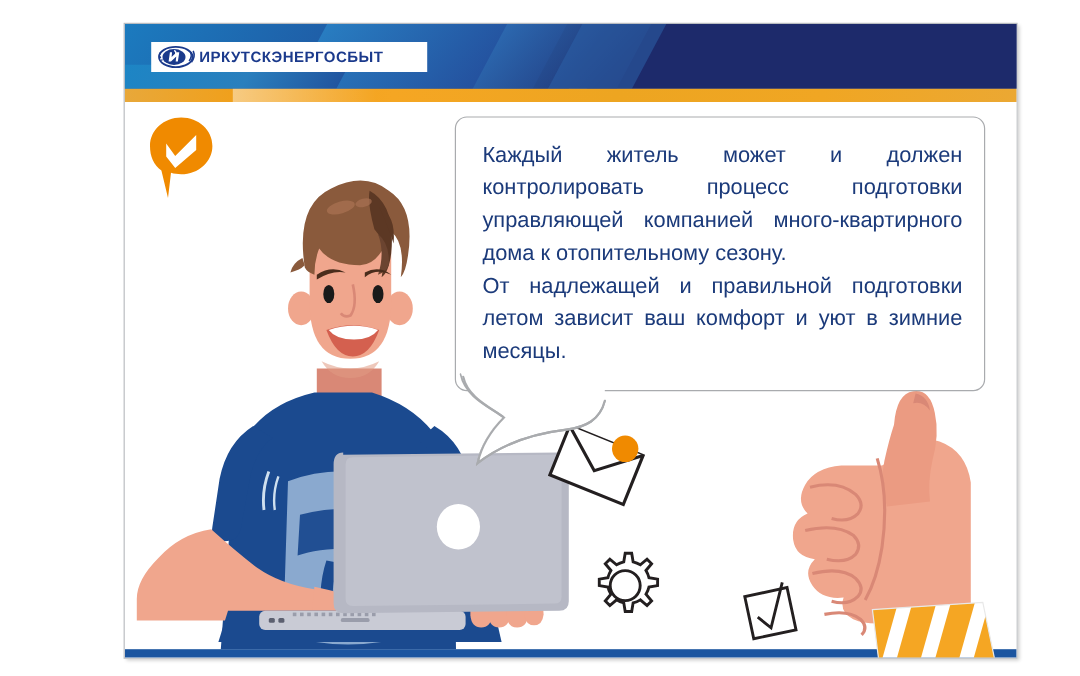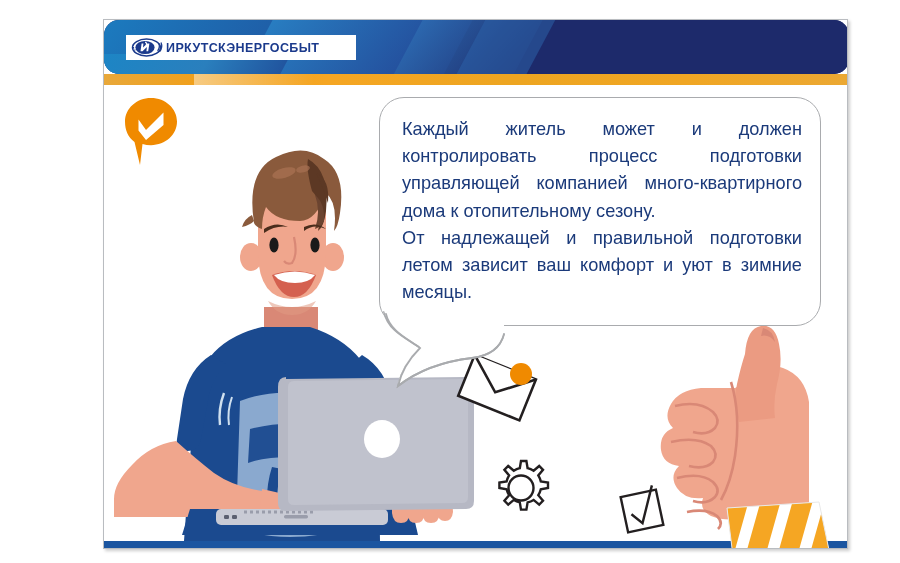--- a/index.html
+++ b/index.html
@@ -28,21 +28,20 @@
     overflow: hidden;
   }
 
   
   .header {
     position: absolute;
     left: 0; top: 0;
     width: 745px; height: 54px;
     background: #1d2a6b;
     overflow: hidden;
-    border-radius: 15px;
   }
   .hdr-diag {
     position: absolute;
     background: #1766ac;
   }
   .hdr-d1 {
     left: -40px; top: -30px; width: 420px; height: 130px;
     background: linear-gradient(100deg, #1b7fc2 0%, #1f5fa8 45%, #1d2a6b 100%);
     transform: skewX(-28deg);
   }
@@ -139,21 +138,21 @@
     left: 19px; top: 12px;
     width: 56px; height: 70px;
   }
 
   
   .speech {
     position: absolute;
     left: 275px; top: 12px;
     width: 442px; height: 229px;
     border: 1.6px solid #a9abae;
-    border-radius: 25px;
+    border-radius: 10px;
     background: #ffffff;
     z-index: 6;
   }
   .speech-text {
     position: absolute;
     left: 22px; top: 18px;
     width: 400px;
     font-size: 18.2px;
     line-height: 27.2px;
     color: #1b3a7a;

